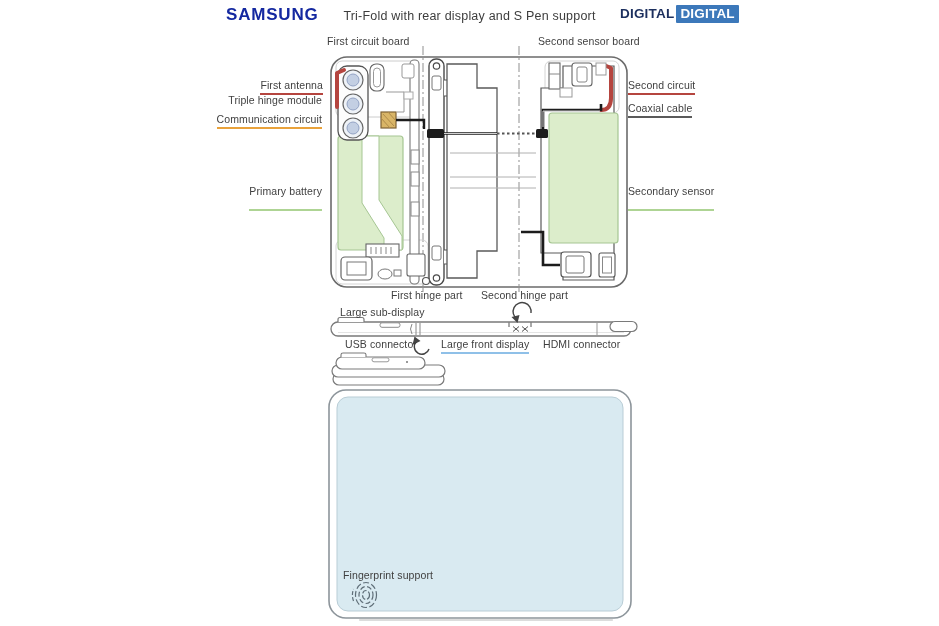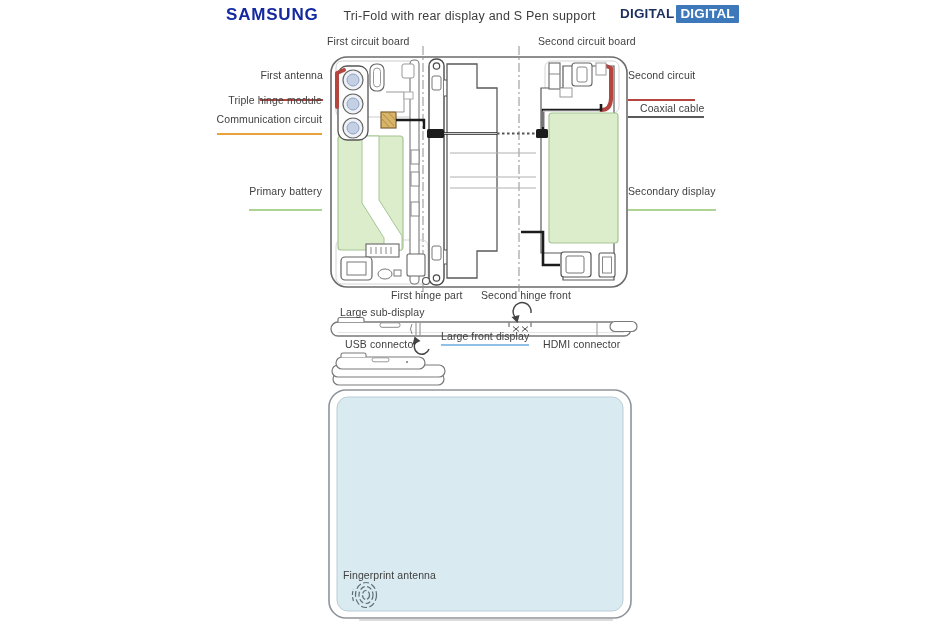--- a/index.html
+++ b/index.html
@@ -15,25 +15,25 @@
   .letsgo-logo{position:absolute;left:620px;top:6px;font-size:13.5px;font-weight:800;
         letter-spacing:.2px;white-space:nowrap;}
   .letsgo-text{color:var(--logo-navy,#1c2f5e);}
   .letsgo-badge{color:#fff;background:var(--logo-badge-blue,#3c78ba);padding:1px 4px 2px 4px;
         border-radius:1px;margin-left:2px;}
 
   
   .lbl{position:absolute;font-size:10.5px;color:var(--label-text,#3f3f3f);
        white-space:nowrap;letter-spacing:.1px;}
   .lbl span{display:inline-block;}
-  .u-red  span{border-bottom:2px solid var(--antenna-red,#b5453f);padding-bottom:18px;}
-  .u-orange span{border-bottom:2px solid var(--communication-orange,#e9a23b);padding-bottom:8px;margin-left:32px;}
+  .u-red  span{border-bottom:2px solid var(--antenna-red,#b5453f);padding-bottom:2px;margin-top:10px;}
+  .u-orange span{border-bottom:2px solid var(--communication-orange,#e9a23b);padding-bottom:2px;margin-left:32px;}
   .u-green span{border-bottom:2px solid var(--battery-green-underline,#aed494);padding-bottom:12px;}
   .u-blue span{border-bottom:2px solid var(--display-blue-underline,#8fc0e8);padding-bottom:2px;}
-  .u-dark span{border-bottom:2px solid var(--coax-underline,#5a5a5a);padding-bottom:2px;padding-left:12px;}
+  .u-dark span{border-bottom:2px solid var(--coax-underline,#5a5a5a);padding-bottom:2px;}
   .ralign{text-align:right;}
 </style>
 </head>
 <body>
 
 <div class="page">
 
   <div class="samsung-logo">SAMSUNG</div>
   <div class="page-title">Tri-Fold with rear display and S Pen support</div>
   <div class="letsgo-logo">
@@ -200,33 +200,33 @@
       <g transform="translate(366,595)" fill="none" stroke="#5f6e78" stroke-width="1.2">
         <ellipse rx="3.5" ry="4.5" stroke-dasharray="5 2"></ellipse>
         <ellipse rx="7" ry="8.5" stroke-dasharray="5 2.5"></ellipse>
         <ellipse rx="10.5" ry="12.5" stroke-dasharray="6 2.5"></ellipse>
         <path d="M-12.5,6 A13,15 0 0 1 -12.5,-6" stroke-dasharray="4 2"></path>
       </g>
     </g>
   </svg>
 
   <div class="lbl" style="left:327px;top:35px"><span>First circuit board</span></div>
-  <div class="lbl" style="left:538px;top:35px"><span>Second circuit board</span></div>
+  <div class="lbl" style="left:538px;top:35px"><span>Second sensor board</span></div>
 
   <div class="lbl u-red ralign" style="right:616px;top:69px"><span>First antenna</span></div>
   <div class="lbl ralign" style="right:617px;top:94px"><span>Triple hinge module</span></div>
   <div class="lbl u-orange ralign" style="right:617px;top:113px"><span>Communication circuit</span></div>
   <div class="lbl u-green ralign" style="right:617px;top:185px"><span>Primary battery</span></div>
 
   <div class="lbl u-red" style="left:628px;top:69px"><span>Second circuit</span></div>
   <div class="lbl u-dark" style="left:628px;top:102px"><span>Coaxial cable</span></div>
-  <div class="lbl u-green" style="left:628px;top:185px"><span>Secondary display</span></div>
+  <div class="lbl u-green" style="left:628px;top:185px"><span>Secondary sensor</span></div>
 
   <div class="lbl" style="left:391px;top:289px"><span>First hinge part</span></div>
-  <div class="lbl" style="left:481px;top:289px"><span>Second hinge front</span></div>
+  <div class="lbl" style="left:481px;top:289px"><span>Second hinge part</span></div>
 
   <div class="lbl" style="left:340px;top:306px"><span>Large sub-display</span></div>
   <div class="lbl" style="left:345px;top:338px"><span>USB connector</span></div>
-  <div class="lbl u-blue" style="left:441px;top:330px"><span>Large front display</span></div>
+  <div class="lbl u-blue" style="left:441px;top:338px"><span>Large front display</span></div>
   <div class="lbl" style="left:543px;top:338px"><span>HDMI connector</span></div>
 
-  <div class="lbl" style="left:343px;top:569px"><span>Fingerprint antenna</span></div>
+  <div class="lbl" style="left:343px;top:569px"><span>Fingerprint support</span></div>
 </div>
 
 </body></html>

